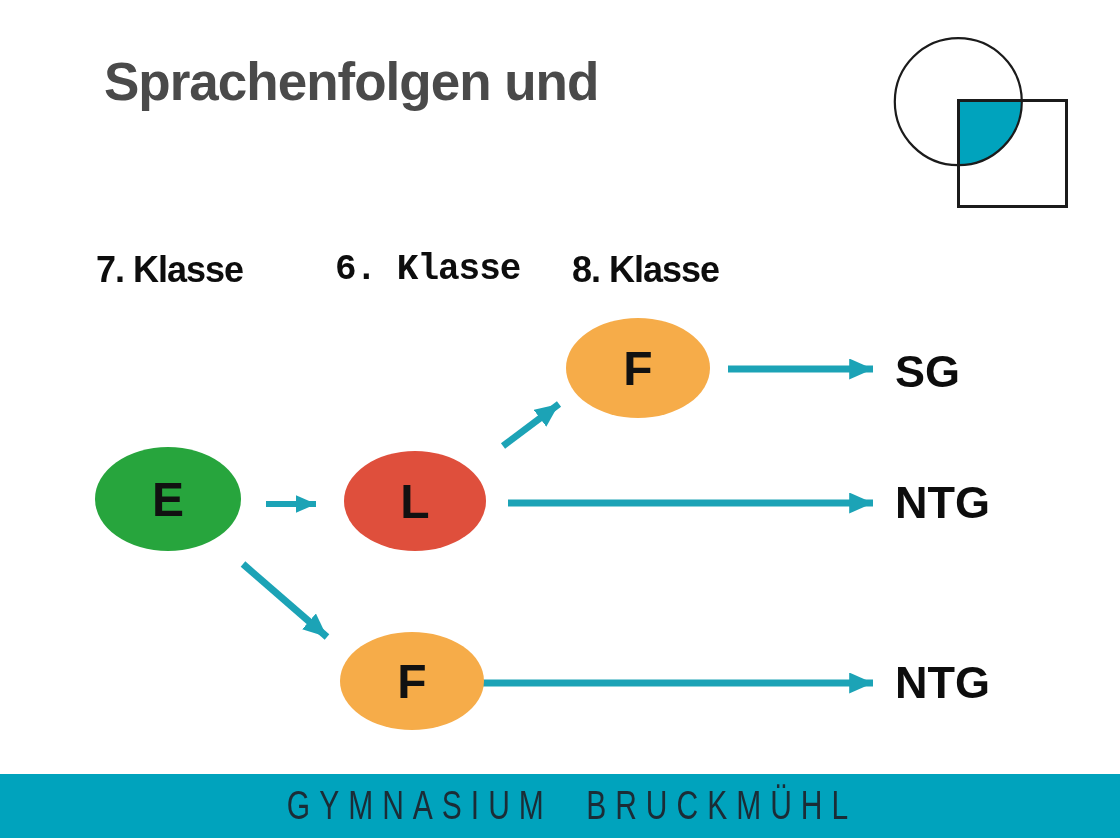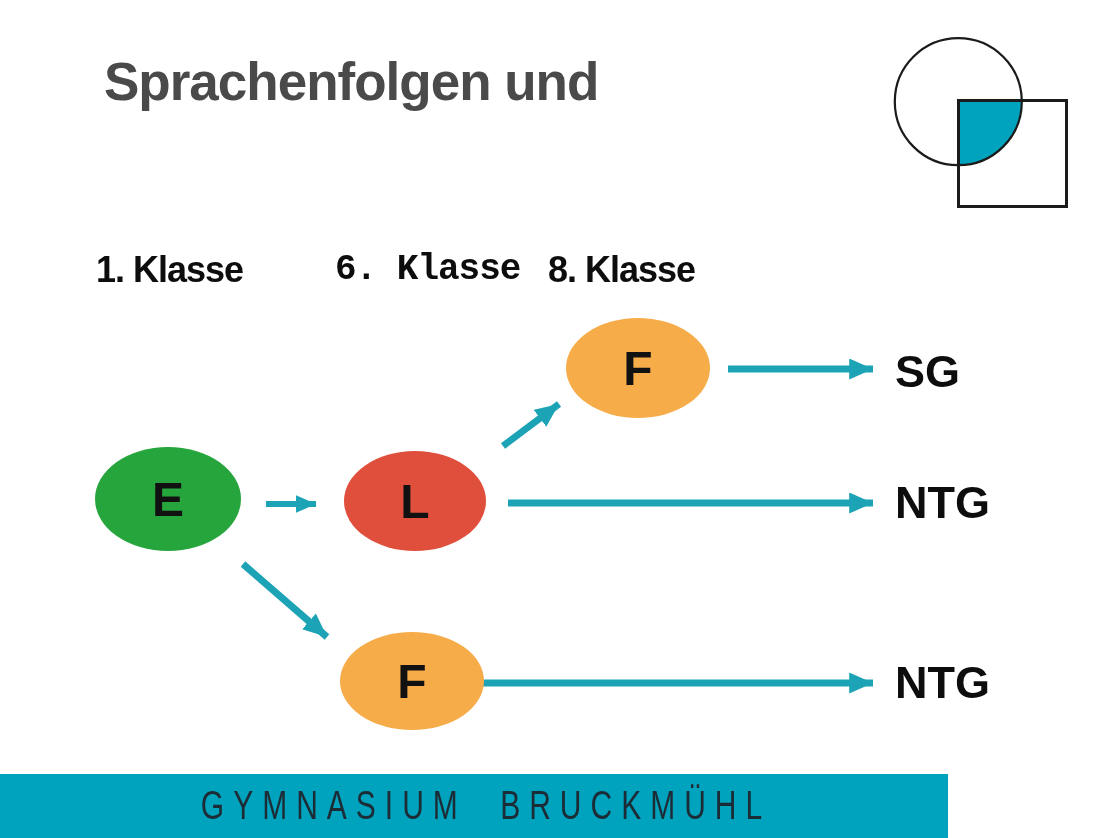--- a/index.html
+++ b/index.html
@@ -21,21 +21,21 @@
   .col-label{
     position:absolute;
     top:249px;
     font-size:36px;
     font-weight:700;
     color:#0d0d0d;
     letter-spacing:-1px;
   }
   .col-5{left:96px;}
   .col-6{left:335px;font-family:Liberation Mono, monospace;}
-  .col-8{left:548px;}
+  .col-8{left:572px;}
   .logo{
     position:absolute;
     left:880px;top:20px;
   }
   .diagram{
     position:absolute;
     left:0;top:0;
   }
   .diagram text{font-family:"Liberation Sans", sans-serif;}
   .diagram .node-letter{
@@ -45,21 +45,21 @@
     text-anchor:middle;
   }
   .diagram .track-label{
     font-size:45px;
     font-weight:700;
     fill:#0d0d0d;
   }
   .footer-bar{
     position:absolute;
     left:0;top:774px;
-    width:948px;height:64px;
+    width:1120px;height:64px;
     display:flex;
     align-items:center;
     justify-content:center;
   }
   .footer-bar span{
     display:inline-block;
     font-size:30px;
     font-weight:400;
     letter-spacing:9px;
     word-spacing:16px;
@@ -76,21 +76,21 @@
   <div class="title" style="color: rgb(74, 74, 74);">
     <div>Sprachenfolgen und</div>
   </div>
 
   <svg class="logo" width="210" height="200" viewBox="0 0 210 200">
     <path d="M 78.3,81.7 L 141.8,81.7 A 63.5,63.5 0 0 1 78.3,145.2 Z" stroke="none" fill="#00A3BD"></path>
     <circle cx="78.3" cy="81.7" r="63.5" fill="none" stroke="#1B1B1B" stroke-width="2.2"></circle>
     <rect x="78.5" y="80.5" width="108" height="106" fill="none" stroke="#1B1B1B" stroke-width="3"></rect>
   </svg>
 
-  <div class="col-label col-5">1. Klasse</div>
+  <div class="col-label col-5">7. Klasse</div>
   <div class="col-label col-6">6. Klasse</div>
   <div class="col-label col-8">8. Klasse</div>
 
   <svg class="diagram" width="1120" height="838" viewBox="0 0 1120 838">
     <defs>
       <marker id="ah" markerWidth="3.6" markerHeight="3.2" refX="3.4" refY="1.5" orient="auto">
         <path d="M0,0 L3.4,1.5 L0,3 Z" fill="#1CA3B6"></path>
       </marker>
     </defs>
 

